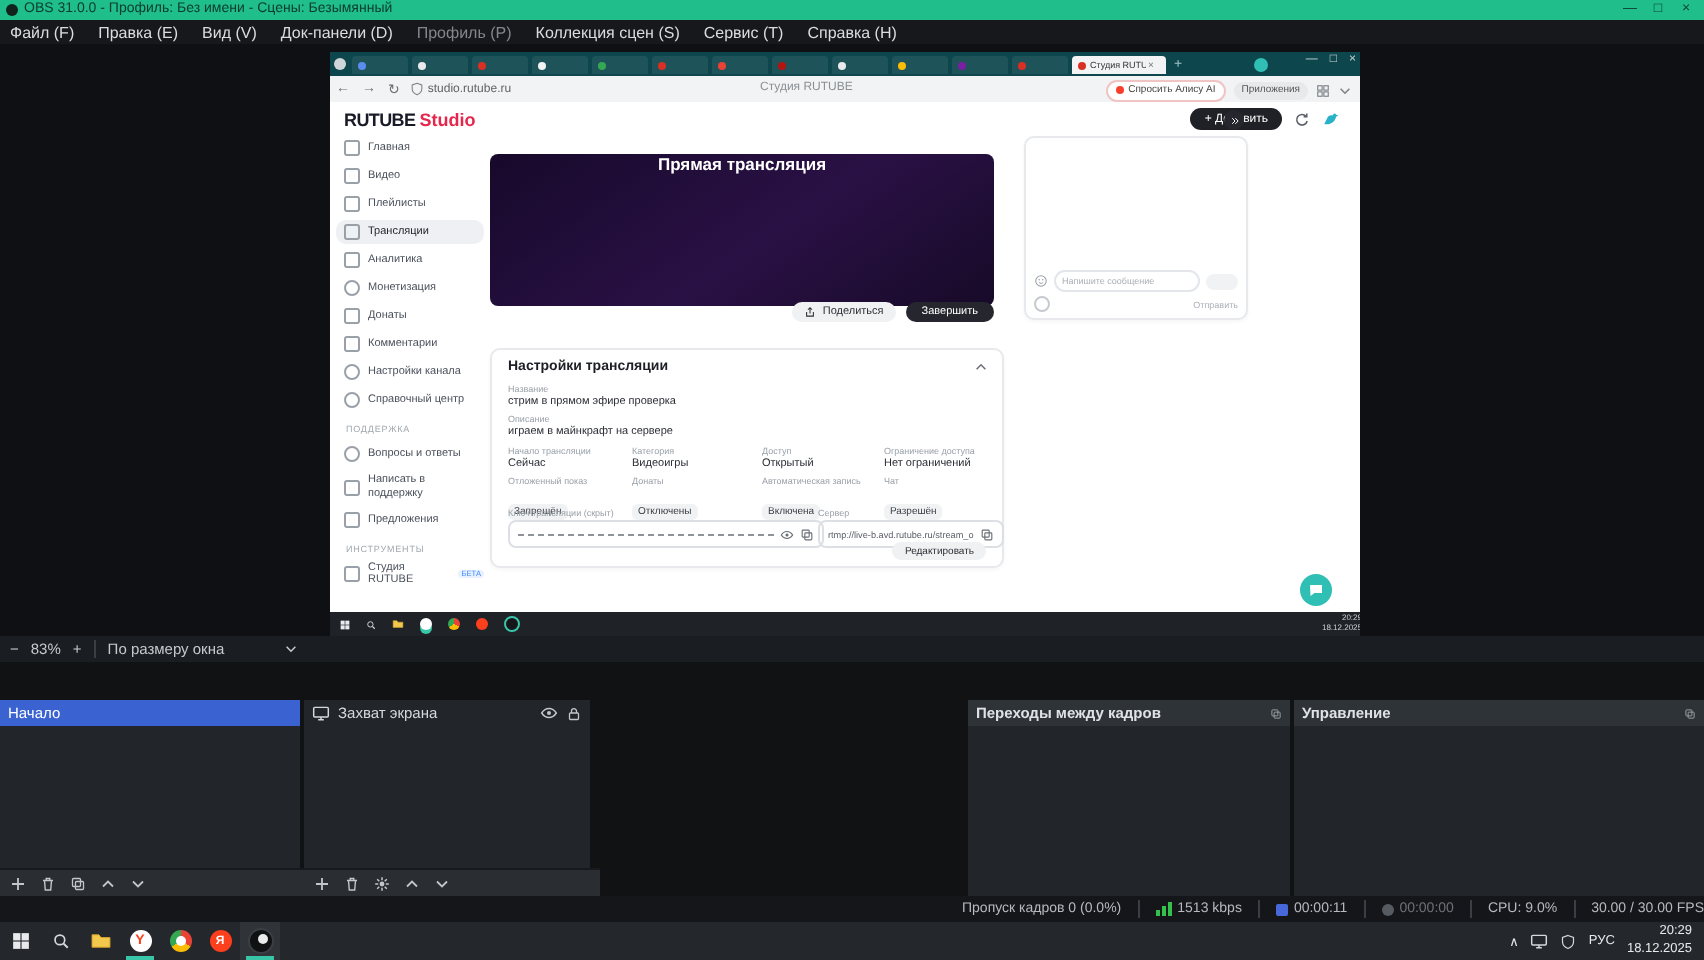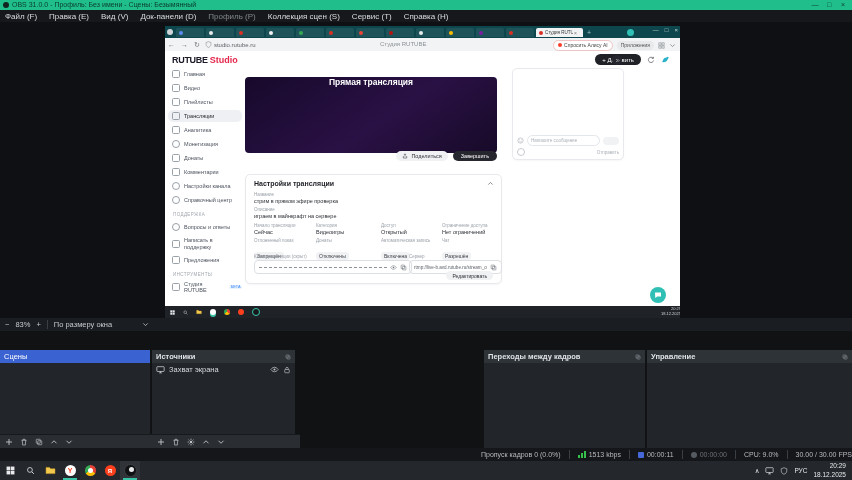--- a/index.html
+++ b/index.html
@@ -469,47 +469,41 @@
     <span style="margin-left:6px;">+</span>
     <span class="sep" style="margin:0 6px;"></span>
     <span>По размеру окна</span>
     <svg class="ic" width="7" height="7" style="color:#c6c9cd;margin-left:30px;">
         <use href="#i-chevd"></use>
       </svg>
   </div>
 
 
   <div class="dock abs" style="left:0;top:350px;width:150px;height:98px;">
-    <div class="lrow sel">Сцены</div>
+    <div class="lrow sel">Начало</div>
     <div class="dock-t">
       <svg class="ic" width="8" height="8">
           <use href="#i-plus"></use>
         </svg>
       <svg class="ic" width="8" height="8">
           <use href="#i-trash"></use>
         </svg>
       <svg class="ic" width="8" height="8">
           <use href="#i-copy"></use>
         </svg>
       <svg class="ic" width="8" height="8">
           <use href="#i-chevu"></use>
         </svg>
       <svg class="ic" width="8" height="8">
           <use href="#i-chevd"></use>
         </svg>
     </div>
   </div>
 
   <div class="dock abs" style="left:152px;top:350px;width:143px;height:98px;">
-    <div class="dock-h">
-      <span>Источники</span>
-      <svg class="ic" width="6" height="6" style="color:#9aa0a6;">
-          <use href="#i-copy"></use>
-        </svg>
-    </div>
     <div class="lrow">
       <svg class="ic" width="9" height="9">
           <use href="#i-mon"></use>
         </svg>
       <span style="flex:1;">Захват экрана</span>
       <svg class="ic" width="9" height="9" style="color:#c2c6cb;">
           <use href="#i-eye"></use>
         </svg>
       <svg class="ic" width="8" height="8" style="color:#c2c6cb;">
           <use href="#i-lock"></use>

